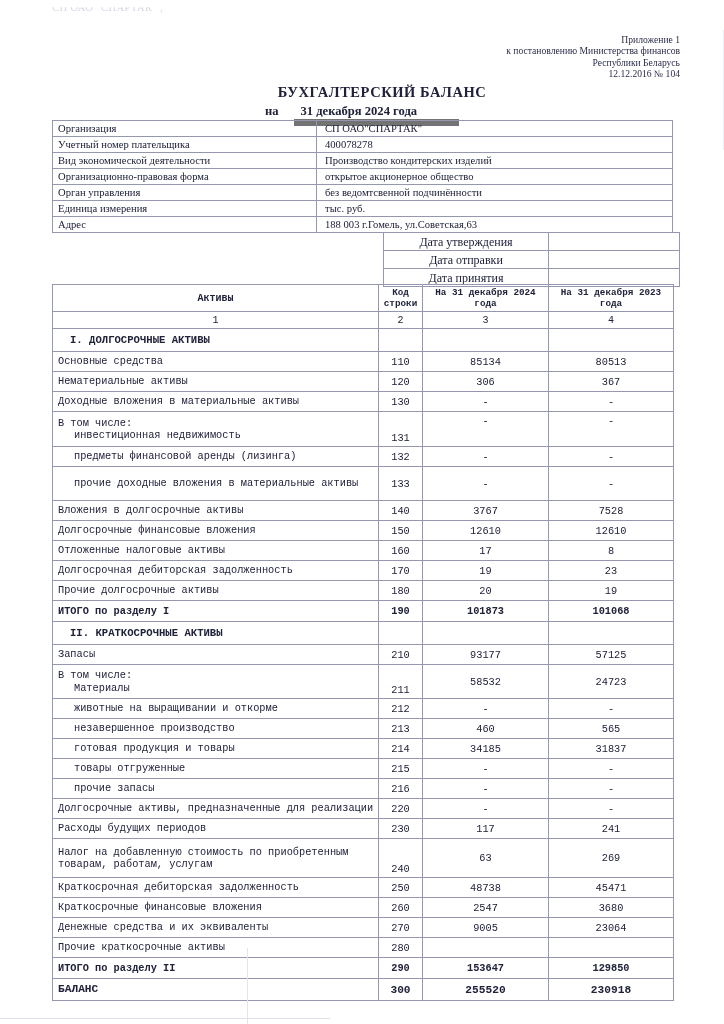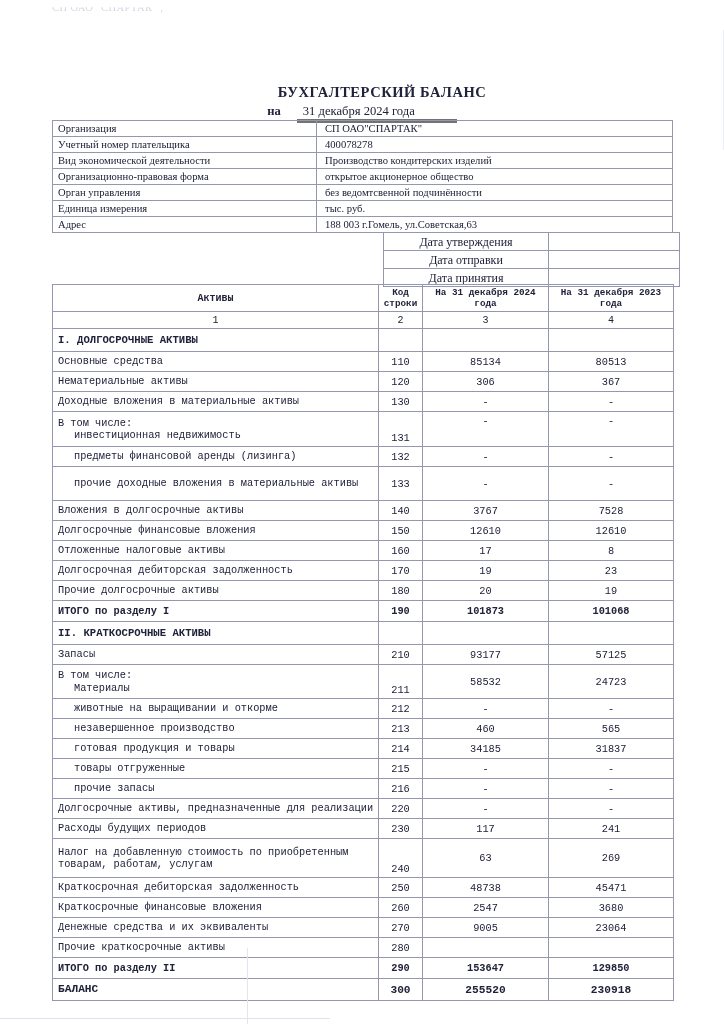--- a/index.html
+++ b/index.html
@@ -63,22 +63,22 @@
     top: 104px;
     text-align: center;
     font-size: 12.6px;
     font-weight: bold;
   }
   .doc-date-line .prep {
     font-weight: bold;
     margin-right: 16px;
   }
   .doc-date-line .date-val {
-    font-weight: normal;
-    border-bottom: 4px solid #737373;
+    font-weight: bold;
+    border-bottom: 7px solid #737373;
     padding: 0 42px 1px 6px;
   }
 
   
   .info-table {
     position: absolute;
     left: 52px;
     top: 120px;
     width: 621px;
     border-collapse: collapse;
@@ -170,21 +170,21 @@
 
   tr.r-std td { height: 19px; }
   tr.r-tall td { height: 31px; }
   tr.r-xtall td { height: 33px; }
   tr.r-section td { height: 20px; }
   tr.r-nds td { height: 36px; }
 
   td.section-head {
     font-weight: bold;
     font-size: 10.6px;
-    padding-left: 5px;
+    padding-left: 17px;
   }
   tr.r-total td { font-weight: bold; height: 20px; }
   tr.r-balance td { font-weight: bold; font-size: 11.2px; height: 21px; }
 
   
   td.name .sub1 { display: block; }
   td.name .sub2 { display: block; padding-left: 16px; }
   td.name .indent { padding-left: 16px; display: block; }
 
   
@@ -224,20 +224,26 @@
     background: #eceef5;
   }
 </style>
 </head>
 <body>
 
 <div id="page">
 
   <div class="ghost-header">СП ОАО "СПАРТАК" ,</div>
 
+  <div class="approval-block">
+    <div>Приложение 1</div>
+    <div>к постановлению Министерства финансов</div>
+    <div>Республики Беларусь</div>
+    <div>12.12.2016 № 104</div>
+  </div>
 
   <div class="doc-title">БУХГАЛТЕРСКИЙ БАЛАНС</div>
   <div class="doc-date-line">
     <span class="prep">на</span><span class="date-val">31 декабря 2024 года</span>
   </div>
 
   <table class="info-table">
     <tbody>
       <tr>
         <td class="lbl">Организация</td>

